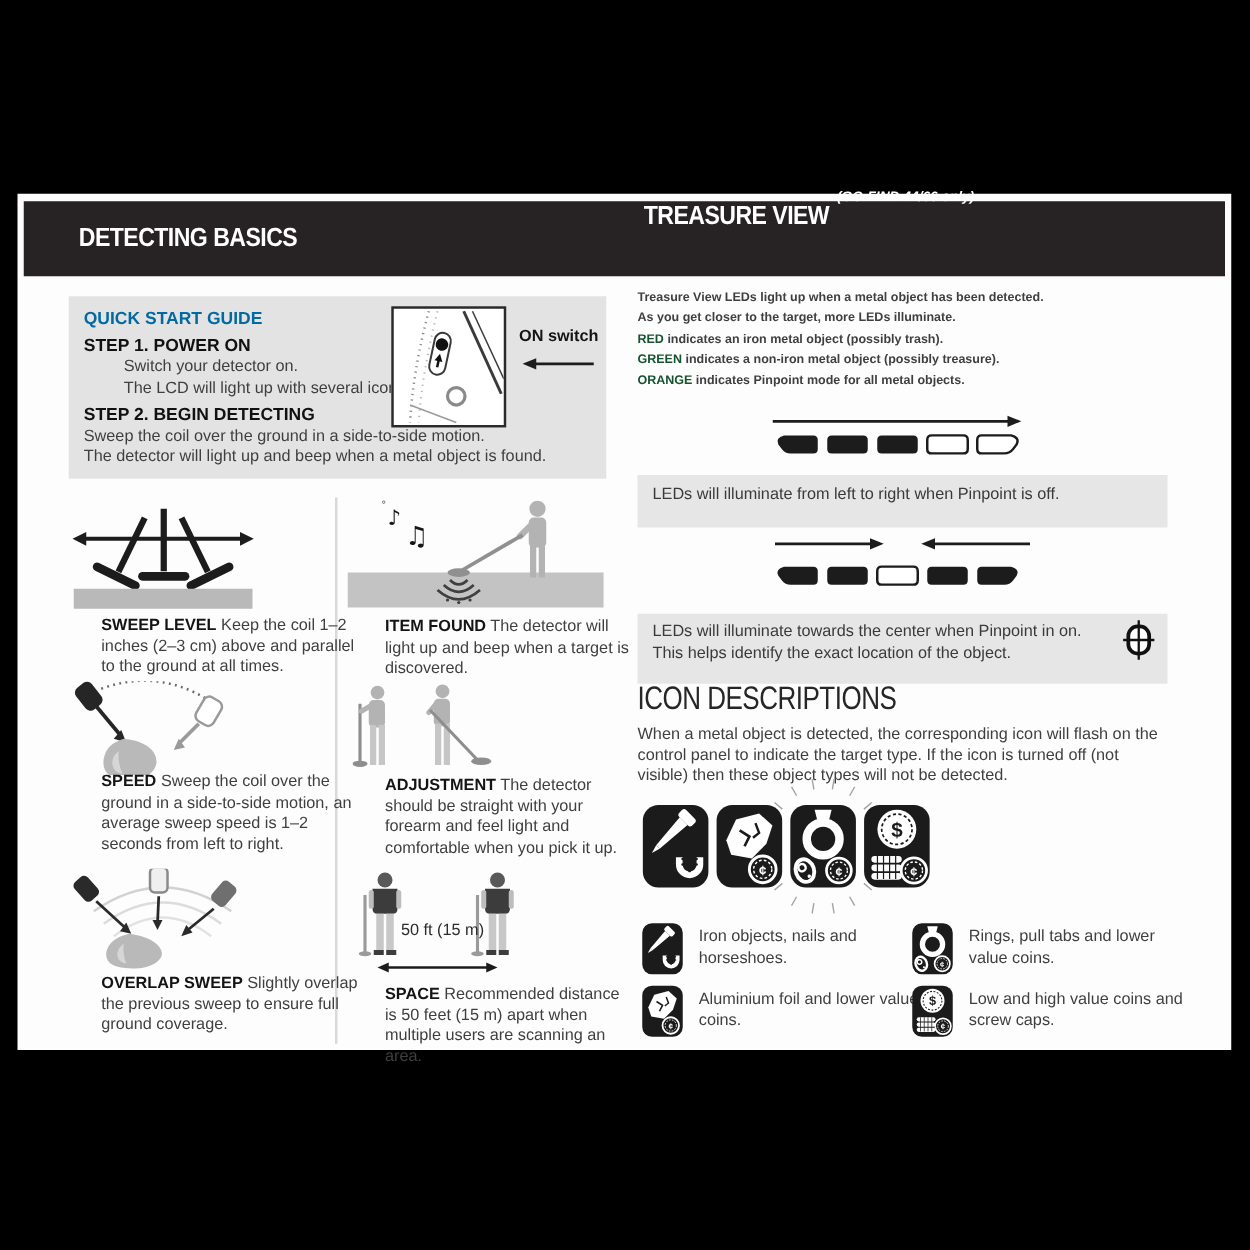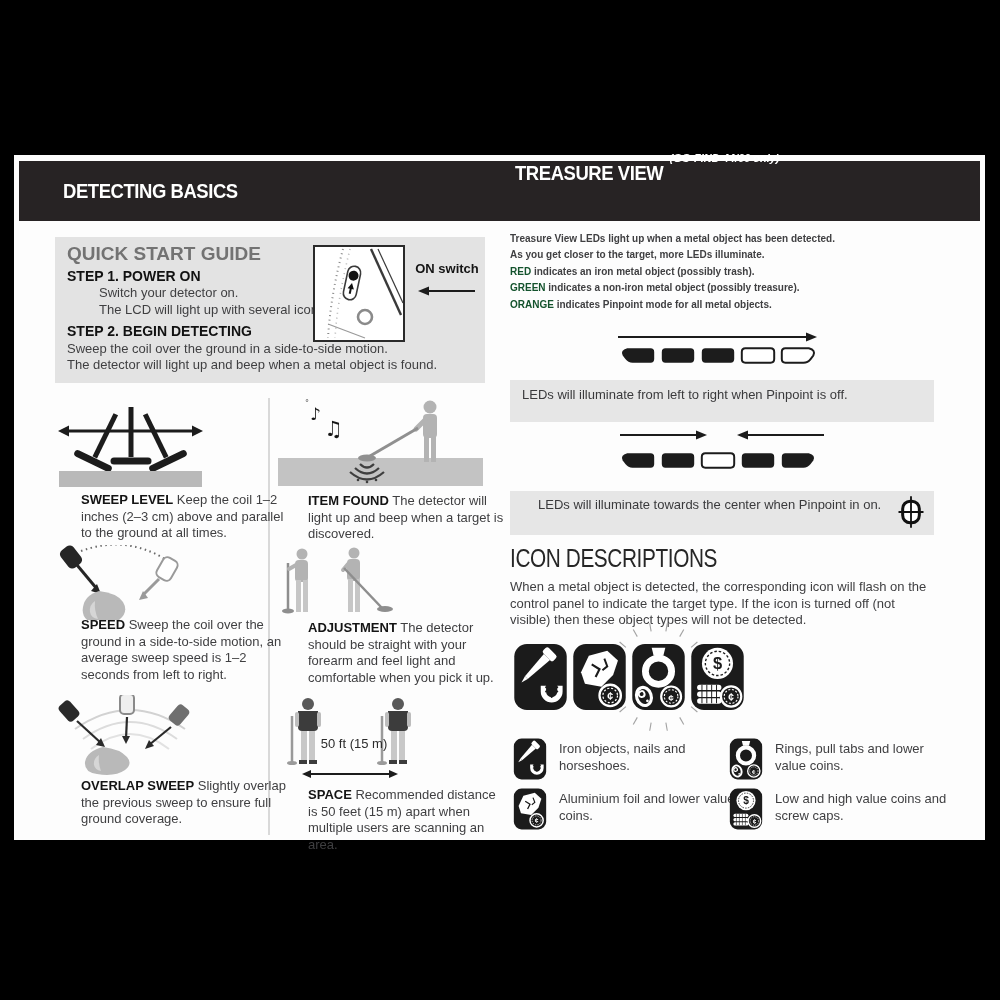--- a/index.html
+++ b/index.html
@@ -13,35 +13,35 @@
   .hdr-title{font-size:21px;font-weight:700;letter-spacing:-.5px;display:inline-block;
              transform:scaleX(.88);transform-origin:0 50%;white-space:nowrap;}
   .hdr-note{font-size:11px;font-weight:700;font-style:italic;position:relative;top:-9px;margin-left:-14px;white-space:nowrap;}
   
   .tip{position:absolute;font-size:13px;line-height:16.5px;color:#3f3f41;margin-left:26px;}
   .tip b{color:#141414;}
   p{margin:0;}
   
   .qs-box{position:absolute;left:41px;top:82px;width:430px;height:146px;background:#e3e3e3;
           padding:9px 12px;box-sizing:border-box;font-size:13px;line-height:16.5px;color:#3f3f41;}
-  .qs-box h3{margin:0 0 4px 0;font-size:19px;color:#737373;}
+  .qs-box h3{margin:0 0 4px 0;font-size:14px;color:#0369a1;}
   .qs-box h4{margin:5px 0 1px 0;font-size:14px;color:#111;}
   .w-narrow{max-width:250px;margin-left:32px;}
   .switch-fig{position:absolute;left:258px;top:8px;width:92px;height:97px;background:#fff;border:2px solid #2a2a2a;box-sizing:border-box;}
   .switch-label{position:absolute;left:356px;top:24px;width:72px;text-align:center;}
   .switch-label span{font-weight:700;font-size:13px;color:#141414;white-space:nowrap;}
   
   .fig{position:absolute;}
   .divider{position:absolute;left:254px;top:243px;width:2px;height:437px;background:#d9d9d9;}
   
   .intro{position:absolute;left:496px;top:76px;width:430px;font-size:10px;line-height:16.4px;color:#3f3f41;font-weight:bold;}
   .intro b{color:#14532d;}
   .caption-bar{position:absolute;left:496px;width:424px;background:#e6e6e6;color:#3a3a3c;font-size:13px;box-sizing:border-box;}
   .cap1{top:225px;height:42px;line-height:30px;padding-left:12px;}
-  .cap2{top:336px;height:44px;line-height:16.5px;padding:6px 50px 0 28px;}
+  .cap2{top:336px;height:56px;line-height:16.5px;padding:6px 50px 0 12px;}
   .pinpoint{position:absolute;right:8px;top:4px;}
   .led-row{position:absolute;left:606px;display:flex;}
   .led{width:36px;height:19px;margin-right:4px;}
   .led.on use{fill:#1c1c1c;}
   .led.off use{fill:#fff;stroke:#1c1c1c;stroke-width:2.2;}
   .arrow{position:absolute;}
   .icon-head{position:absolute;left:496px;top:388px;font-size:26px;color:#262626;letter-spacing:-.5px;
              transform:scaleX(.8);transform-origin:0 50%;white-space:nowrap;}
   .icon-text{position:absolute;left:496px;top:424px;width:426px;font-size:13px;line-height:16.5px;color:#3f3f41;}
   .tile{position:absolute;width:55px;height:68px;}
@@ -388,20 +388,21 @@
         </svg>
     <svg class="led on" viewBox="0 0 40 20">
           <use href="#led-mid"></use>
         </svg>
     <svg class="led on" viewBox="0 0 40 20">
           <use href="#led-right"></use>
         </svg>
   </div>
   <div class="caption-bar cap2">
     <div>LEDs will illuminate towards the center when Pinpoint in on.</div>
+    <div>This helps identify the exact location of the object.</div>
     <svg class="pinpoint" width="30" height="34" viewBox="0 0 36 40">
           <use href="#sym-pinpoint"></use>
         </svg>
   </div>
 
   <div class="icon-head">ICON DESCRIPTIONS</div>
   <div class="icon-text">When a metal object is detected, the corresponding icon will flash on the control panel to indicate the target type. If the icon is turned off (not visible) then these object types will not be detected.</div>
 
   <svg class="fig" style="left:594px;top:466px" width="101" height="112" viewBox="0 0 100 110">
     <g stroke="#a3a3a3" stroke-width="1.1">

